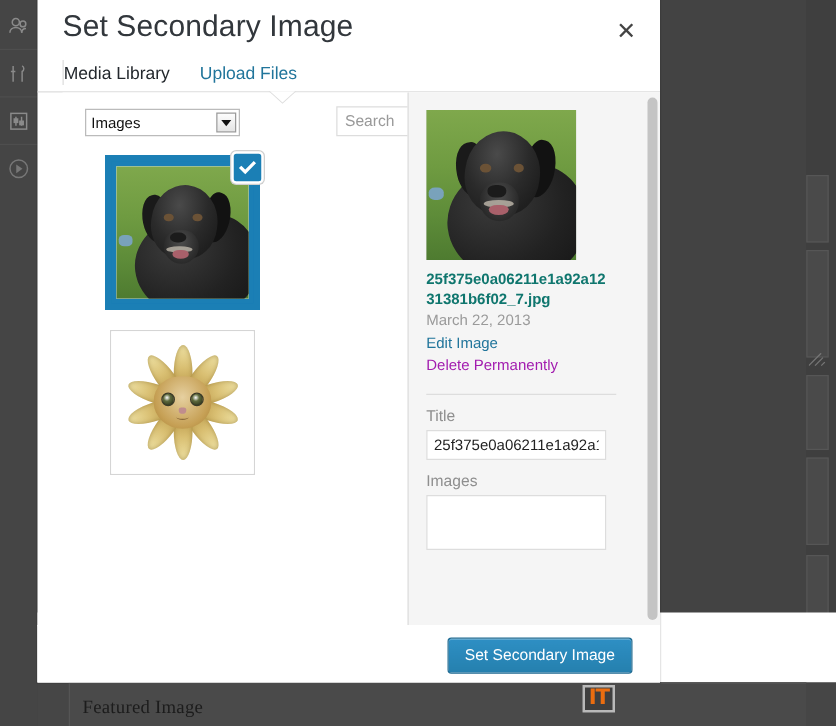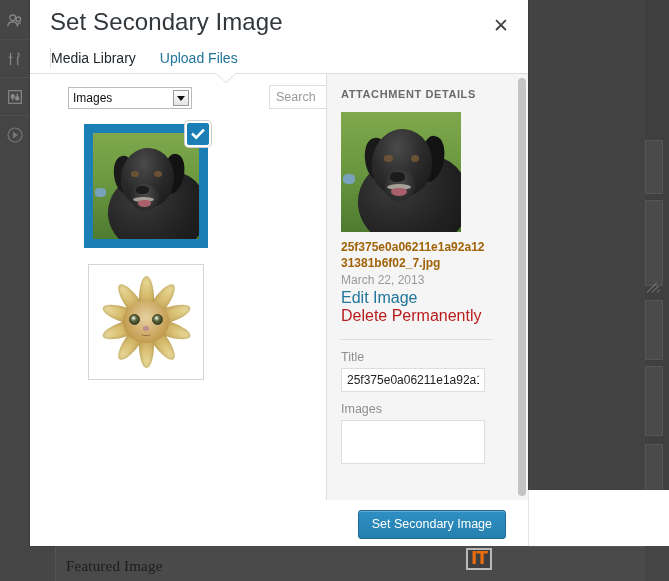--- a/index.html
+++ b/index.html
@@ -286,26 +286,26 @@
   }
   .details-title {
     font-size: 11px; font-weight: bold; color: #6a6a6a;
     letter-spacing: .6px; text-transform: uppercase; margin-bottom: 12px;
   }
   .det-thumb {
     width: 120px; height: 120px; position: relative; overflow: hidden;
     background: #ddd;
   }
   .det-filename {
-    margin-top: 7px; font-size: 12px; font-weight: bold; color: #a16207;
+    margin-top: 7px; font-size: 12px; font-weight: bold; color: #0f766e;
     line-height: 16px; width: 148px; word-break: break-all;
   }
   .det-line { font-size: 12px; color: #9a9a9a; line-height: 18px; }
-  .det-link { font-size: 16px; color: #21759b; line-height: 18px; cursor: pointer; }
-  .det-link.danger { color: #b91c1c; }
+  .det-link { font-size: 12px; color: #21759b; line-height: 18px; cursor: pointer; }
+  .det-link.danger { color: #a21caf; }
   .det-hr { border-top: 1px solid #ddd; margin: 14px 0 10px 0; width: 152px; }
   .field-label { font-size: 12.5px; color: #8f8f8f; margin-bottom: 4px; }
   .field-input {
     width: 144px; height: 24px; border: 1px solid #ddd; background: #fff;
     font-size: 12px; color: #222; padding: 0 5px; margin-bottom: 10px;
     font-family: "Liberation Sans", sans-serif;
   }
   .field-area {
     width: 144px; height: 44px; border: 1px solid #ddd; background: #fff;
     font-size: 12px; color: #222; padding: 4px 5px; resize: none;
@@ -469,21 +469,20 @@
                   <div class="cf-mouth"></div>
                 </div>
               </div>
             </div>
           </div>
         </div>
 
       </div>
 
       <div class="details">
-        <div class="details-title">ATTACHMENT DETAILS</div>
 
         <div class="det-thumb">
           <div class="dog">
             <div class="sky"></div>
             <div class="body"></div>
             <div class="earL"></div>
             <div class="earR"></div>
             <div class="head"></div>
             <div class="eyeL"></div>
             <div class="eyeR"></div>

